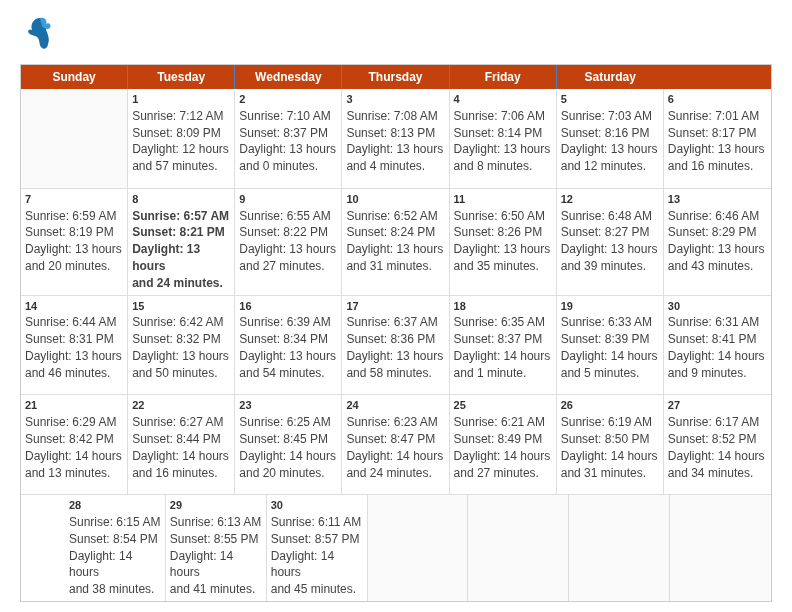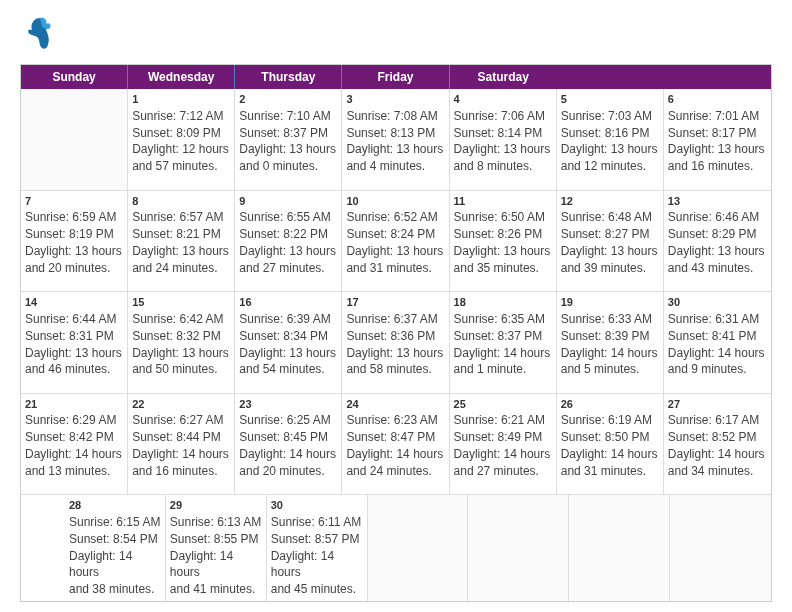--- a/index.html
+++ b/index.html
@@ -48,21 +48,21 @@
     }
     .calendar {
       flex: 1;
       display: flex;
       flex-direction: column;
       border: 1px solid #ccc;
     }
     .cal-header {
       display: grid;
       grid-template-columns: repeat(7, 1fr);
-      background: #701a75;
+      background: #c2410c;
     }
     .cal-header-cell {
       color: white;
       font-size: 12px;
       font-weight: bold;
       text-align: center;
       padding: 5px 2px;
       border-right: 1px solid #4a7fc0;
     }
     .cal-header-cell:last-child { border-right: none; }
@@ -123,20 +123,21 @@
     </div>
     <div class="title-block">
       <div class="month-title"></div>
       <div class="subtitle"></div>
     </div>
   </div>
 
   <div class="calendar">
     <div class="cal-header">
     <div class="cal-header-cell">Sunday</div>
+        <div class="cal-header-cell">Tuesday</div>
         <div class="cal-header-cell">Wednesday</div>
         <div class="cal-header-cell">Thursday</div>
         <div class="cal-header-cell">Friday</div>
         <div class="cal-header-cell">Saturday</div>
       </div>
     <div class="cal-body">
     <div class="cal-row">
           <div class="cal-cell empty"></div>
           <div class="cal-cell">
             <span class="day-num">1</span>
@@ -184,21 +185,21 @@
         <div class="cal-row">
           <div class="cal-cell">
             <span class="day-num">7</span>
             <div class="cell-text" style="white-space: pre-line;">Sunrise: 6:59 AM
 Sunset: 8:19 PM
 Daylight: 13 hours
 and 20 minutes.</div>
           </div>
           <div class="cal-cell">
             <span class="day-num">8</span>
-            <div class="cell-text" style="white-space: pre-line;">Sunrise: 6:57 AM
+            <div class="cell-text" style="white-space: pre-line; font-weight: bold;">Sunrise: 6:57 AM
 Sunset: 8:21 PM
 Daylight: 13 hours
 and 24 minutes.</div>
           </div>
           <div class="cal-cell">
             <span class="day-num">9</span>
             <div class="cell-text" style="white-space: pre-line;">Sunrise: 6:55 AM
 Sunset: 8:22 PM
 Daylight: 13 hours
 and 27 minutes.</div>

